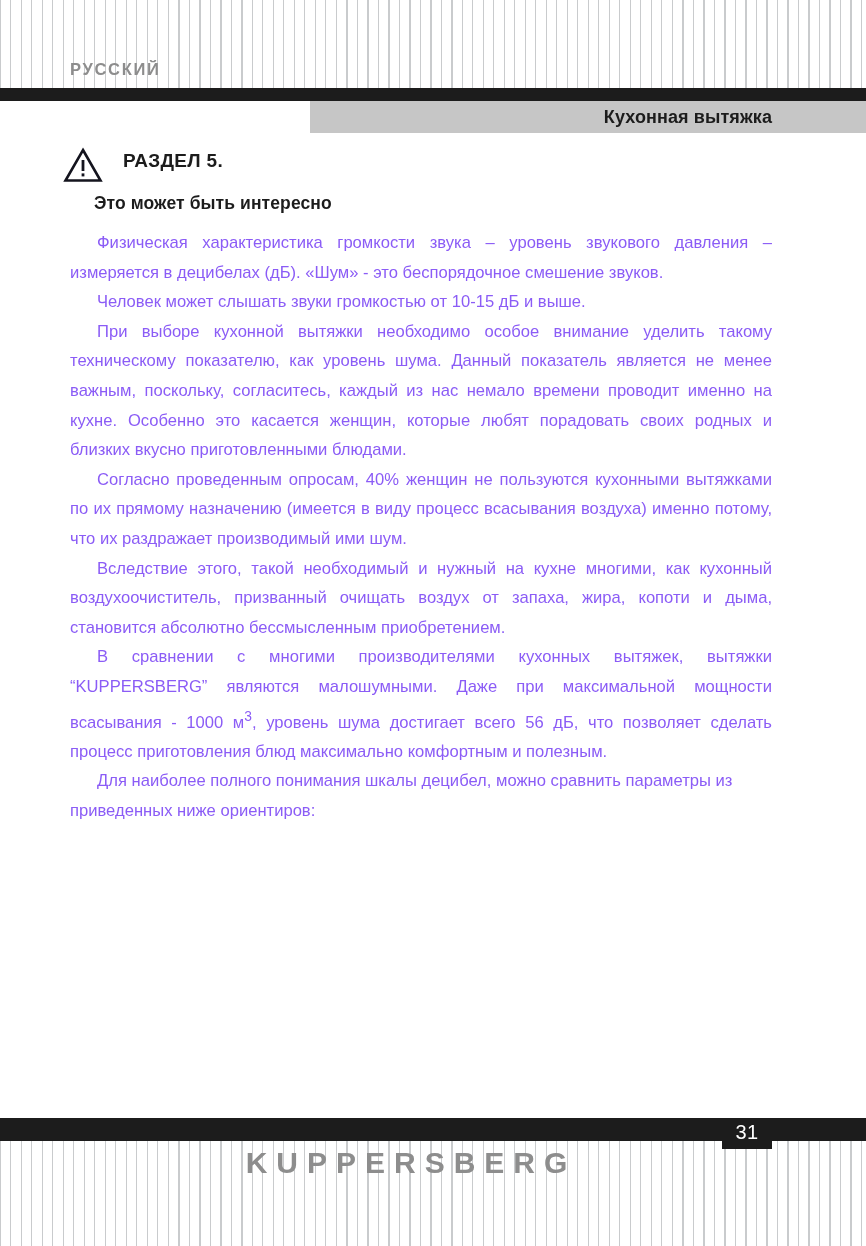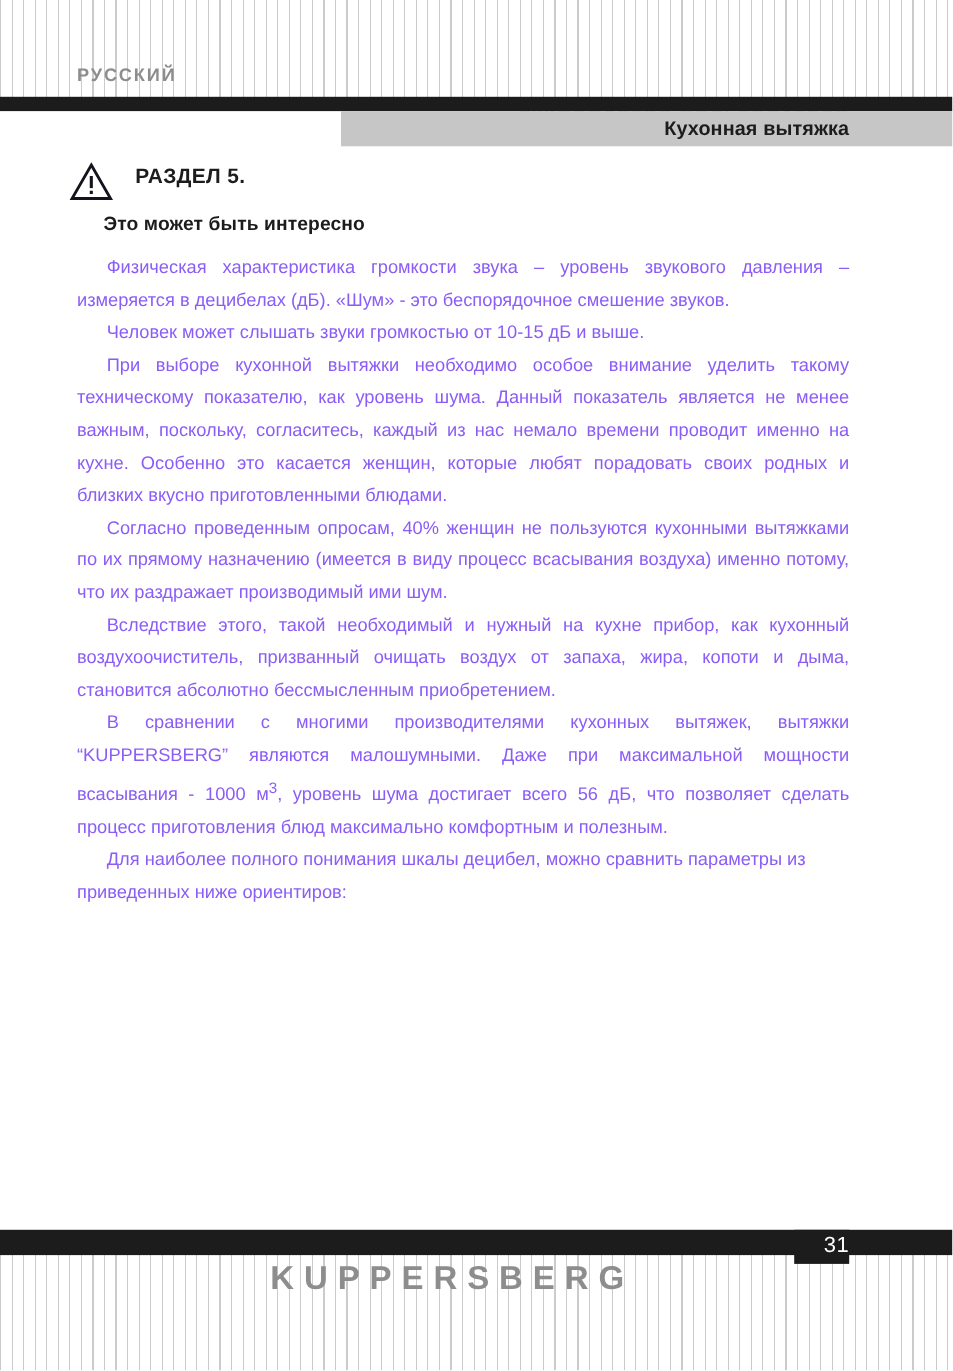--- a/index.html
+++ b/index.html
@@ -162,21 +162,21 @@
     top: 1118px;
     width: 50px;
     height: 31px;
     background: #1c1c1c;
   }
   .page-number {
     position: absolute;
     left: 722px;
     top: 1121px;
     width: 50px;
-    text-align: right;
+    text-align: center;
     font-size: 20px;
     color: #ffffff;
     letter-spacing: 0.5px;
   }
   .brand {
     position: absolute;
     left: 0;
     top: 1146px;
     width: 822px;
     text-align: center;
@@ -209,21 +209,21 @@
     </svg>
   </div>
   <div class="section-number">РАЗДЕЛ 5.</div>
   <div class="section-subtitle">Это может быть интересно</div>
 
   <div class="body-copy">
     <p>Физическая характеристика громкости звука – уровень звукового давления – измеряется в децибелах (дБ). «Шум» - это беспорядочное смешение звуков.</p>
     <p class="nojust">Человек может слышать звуки громкостью от 10-15 дБ и выше.</p>
     <p>При выборе кухонной вытяжки необходимо особое внимание уделить такому техническому показателю, как уровень шума. Данный показатель является не менее важным, поскольку, согласитесь, каждый из нас немало времени проводит именно на кухне. Особенно это касается женщин, которые любят порадовать своих родных и близких вкусно приготовленными блюдами.</p>
     <p>Согласно проведенным опросам, 40% женщин не пользуются кухонными вытяжками по их прямому назначению (имеется в виду процесс всасывания воздуха) именно потому, что их раздражает производимый ими шум.</p>
-    <p>Вследствие этого, такой необходимый и нужный на кухне прибор, как кухонный воздухоочиститель, призванный очищать воздух от запаха, жира, копоти и дыма, становится абсолютно бессмысленным приобретением.</p>
+    <p>Вследствие этого, такой необходимый и нужный на кухне многими, как кухонный воздухоочиститель, призванный очищать воздух от запаха, жира, копоти и дыма, становится абсолютно бессмысленным приобретением.</p>
     <p><span>В сравнении с многими производителями кухонных вытяжек, вытяжки “KUPPERSBERG” являются малошумными. Даже при максимальной мощности всасывания - 1000 м</span><sup>3</sup><span>, уровень шума достигает всего 56 дБ, что позволяет сделать процесс приготовления блюд максимально комфортным и полезным.</span></p>
     <p class="nojust">Для наиболее полного понимания шкалы децибел, можно сравнить параметры из приведенных ниже ориентиров:</p>
   </div>
 
   <div class="footer-bar"></div>
   <div class="page-number-box"></div>
   <div class="page-number">31</div>
   <div class="brand">KUPPERSBERG</div>
 
 </div>

